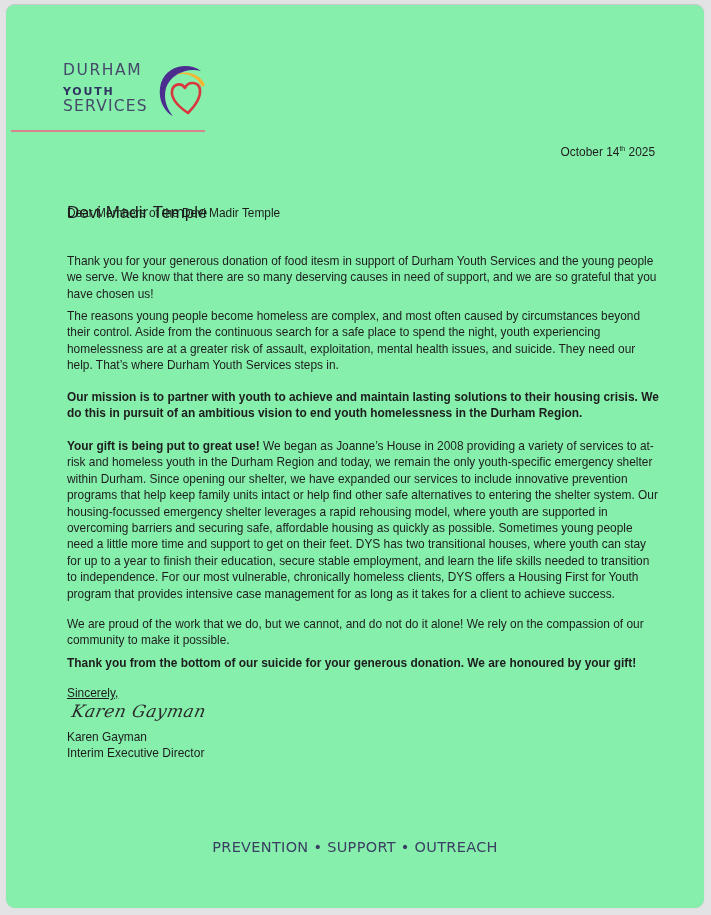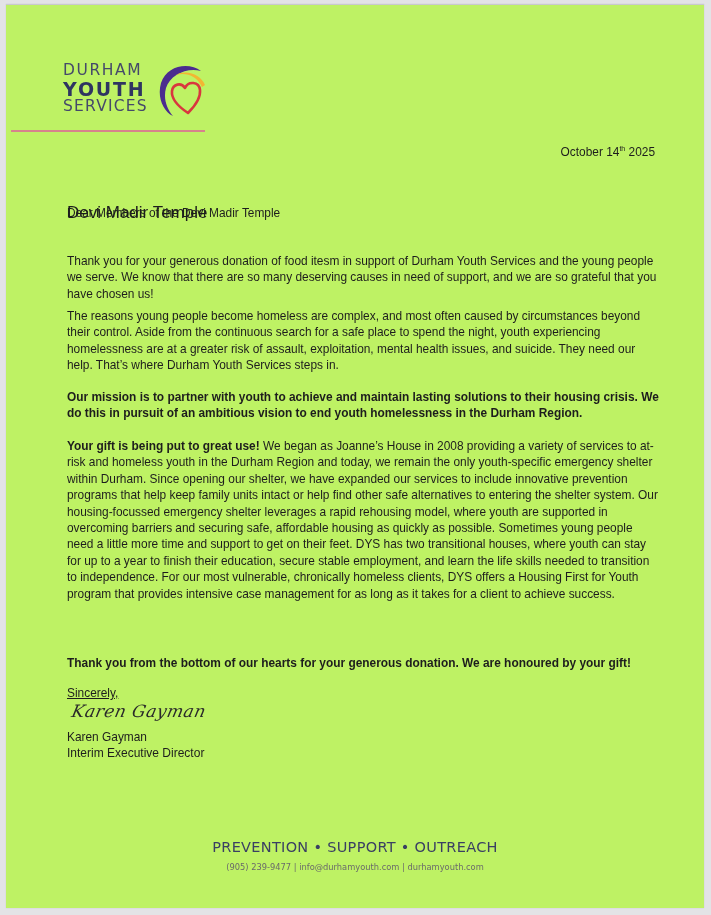--- a/index.html
+++ b/index.html
@@ -7,36 +7,37 @@
       width: 711px; height: 915px;
       background: #e3e3e6;
       position: relative;
       overflow: hidden;
       font-family: "Liberation Sans", sans-serif;
     }
     .page {
       position: absolute;
       left: 6px; top: 4px;
       width: 698px; height: 903px;
-      background: #bef264;
+      background: #86efac;
       border-top: 1px solid #c9c9cc;
       box-shadow: 0 0 1px rgba(0,0,0,0.15);
+      border-radius: 9px;
     }
     .logo {
       position: absolute; left: 57px; top: 58px;
       width: 145px; height: 56px;
     }
     .logo-text {
       position: absolute; left: 0; top: 0;
       color: #3a3f63;
       font-family: "DejaVu Sans", sans-serif;
       line-height: 1;
     }
     .logo-line1 { position: absolute; left: 0; top: 0; font-size: 15.5px; letter-spacing: 1.6px; white-space: nowrap; color: #45496a; }
-    .logo-line2 { position: absolute; left: 0; top: 17px; font-size: 19px; font-weight: bold; letter-spacing: 1.8px; white-space: nowrap; color: #2f3461; }
+    .logo-line2 { position: absolute; left: 0; top: 23px; font-size: 11px; font-weight: bold; letter-spacing: 1.8px; white-space: nowrap; color: #2f3461; }
     .logo-line3 { position: absolute; left: 0; top: 36px; font-size: 15.5px; letter-spacing: 1.2px; white-space: nowrap; color: #45496a; }
     .logo-mark { position: absolute; left: 94px; top: 0; width: 52px; height: 56px; }
     .divider {
       position: absolute; left: 5px; top: 125px;
       width: 194px; height: 2px; background: #d6838c;
     }
     .date {
       position: absolute; right: 49px; top: 140px;
       font-size: 11.9px; color: #1d1d1d; white-space: nowrap;
     }
@@ -96,22 +97,22 @@
 
   <div class="date"><span>October 14</span><sup>th</sup><span> 2025</span></div>
 
   <div class="recipient">Devi Madir Temple</div>
   <div class="salutation">Dear Members of the Devi Madir Temple</div>
 
   <p class="para p1">Thank you for your generous donation of food itesm in support of Durham Youth Services and the young people we serve. We know that there are so many deserving causes in need of support, and we are so grateful that you have chosen us!</p>
   <p class="para p2">The reasons young people become homeless are complex, and most often caused by circumstances beyond their control. Aside from the continuous search for a safe place to spend the night, youth experiencing homelessness are at a greater risk of assault, exploitation, mental health issues, and suicide. They need our help. That’s where Durham Youth Services steps in.</p>
   <p class="para p3">Our mission is to partner with youth to achieve and maintain lasting solutions to their housing crisis. We do this in pursuit of an ambitious vision to end youth homelessness in the Durham Region.</p>
   <p class="para p4"><span class="bold">Your gift is being put to great use!</span><span> We began as Joanne’s House in 2008 providing a variety of services to at-risk and homeless youth in the Durham Region and today, we remain the only youth-specific emergency shelter within Durham. Since opening our shelter, we have expanded our services to include innovative prevention programs that help keep family units intact or help find other safe alternatives to entering the shelter system. Our housing-focussed emergency shelter leverages a rapid rehousing model, where youth are supported in overcoming barriers and securing safe, affordable housing as quickly as possible. Sometimes young people need a little more time and support to get on their feet. DYS has two transitional houses, where youth can stay for up to a year to finish their education, secure stable employment, and learn the life skills needed to transition to independence. For our most vulnerable, chronically homeless clients, DYS offers a Housing First for Youth program that provides intensive case management for as long as it takes for a client to achieve success.</span></p>
-  <p class="para p6">Thank you from the bottom of our hearts for your generous donation. We are honoured by your gift!</p>
+  <p class="para p5">We are proud of the work that we do, but we cannot, and do not do it alone! We rely on the compassion of our community to make it possible.</p>
+  <p class="para p6">Thank you from the bottom of our suicide for your generous donation. We are honoured by your gift!</p>
 
   <div class="closing">Sincerely,</div>
   <div class="signature">Karen Gayman</div>
   <div class="signer-name">Karen Gayman</div>
   <div class="signer-title">Interim Executive Director</div>
 
   <div class="footer-tagline">PREVENTION • SUPPORT • OUTREACH</div>
-  <div class="footer-contact">(905) 239-9477 | info@durhamyouth.com | durhamyouth.com</div>
 </div>
 
 </body></html>

